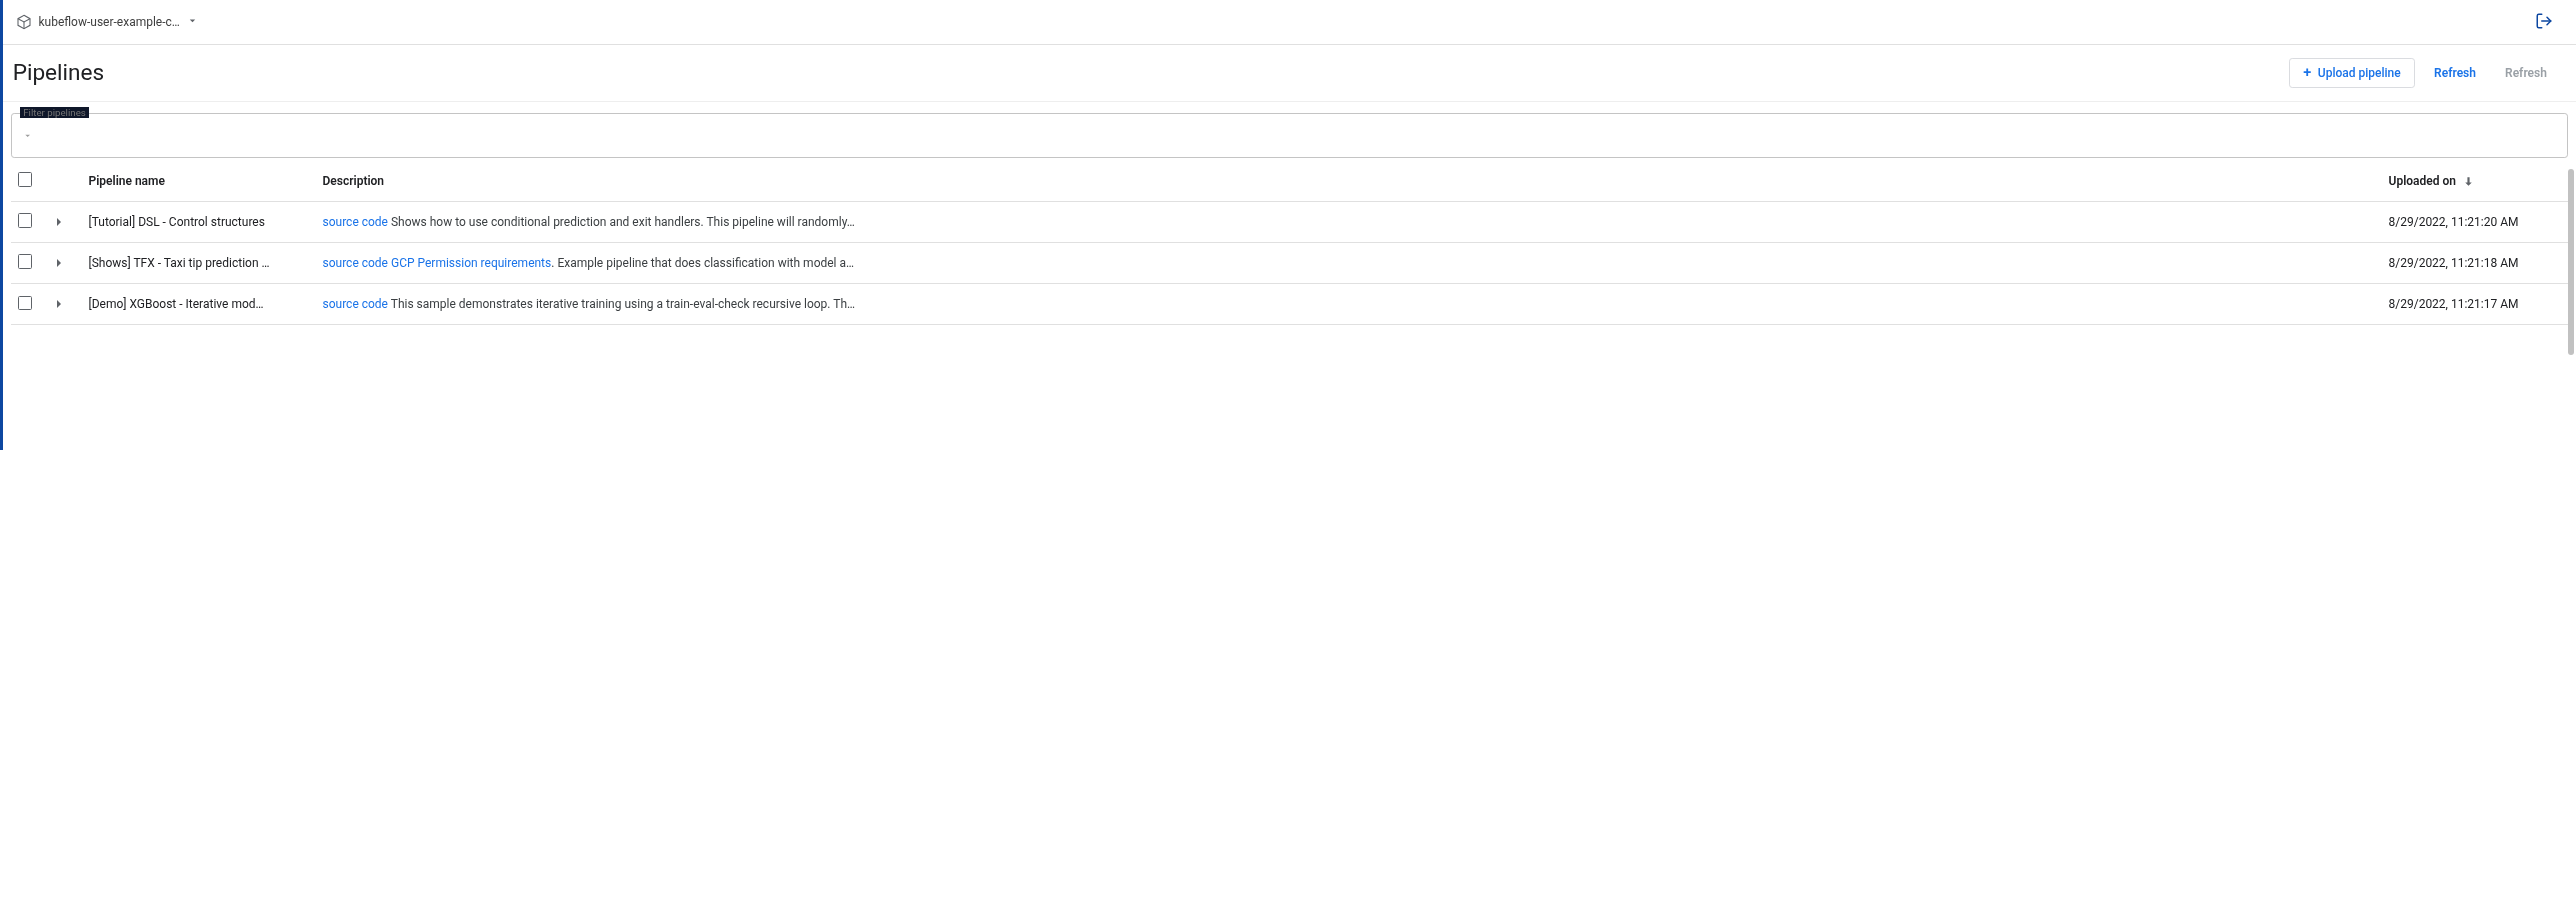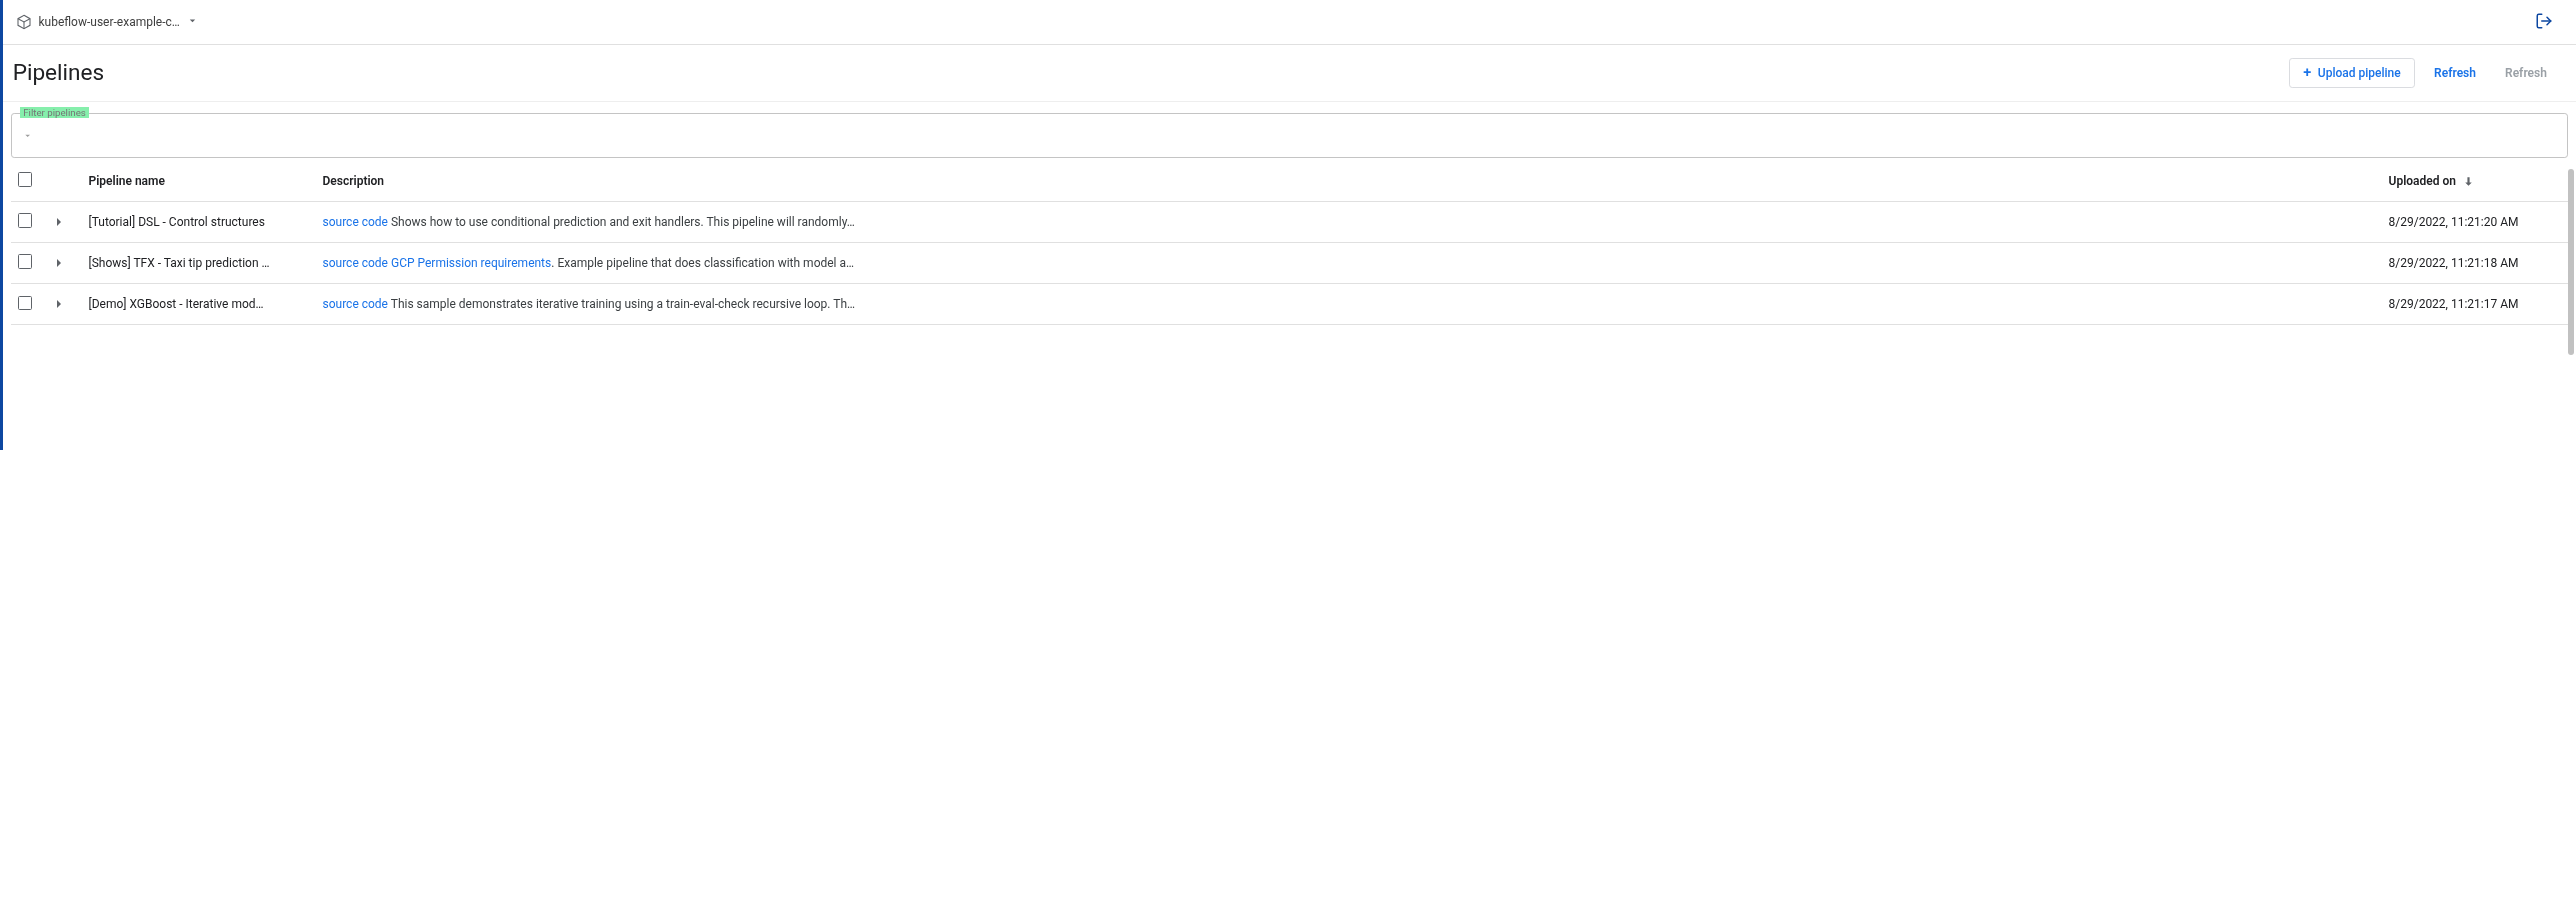--- a/index.html
+++ b/index.html
@@ -83,21 +83,21 @@
     border: 0.8px solid #c4c4c4;
     border-radius: 3.2px;
     height: 45px;
     display: flex;
     align-items: center;
     padding: 0 9.7px;
   }
   .filter-legend {
     position: absolute;
     top: -6.5px; left: 8px;
-    background: #86efac;
+    background: #0f172a;
     padding: 0 3.2px;
     font-size: 9.7px;
     color: #757575;
   }
   .filter-field .filter-icon { color: #9e9e9e; display:inline-flex; }
   .filter-input {
     flex: 1;
     border: none;
     outline: none;
     font-size: 12px;

